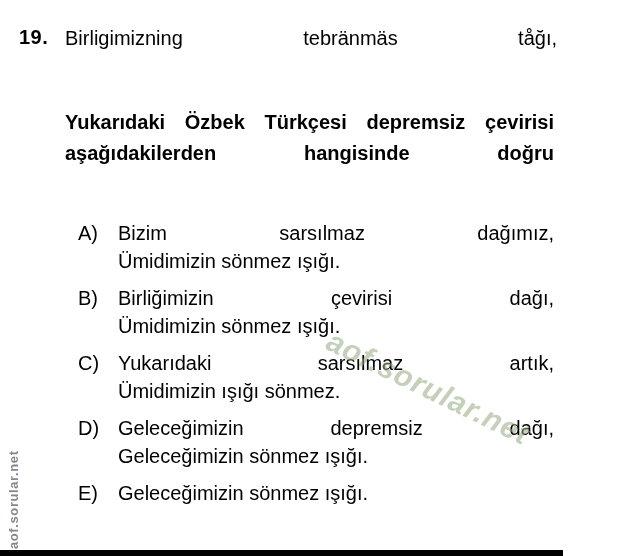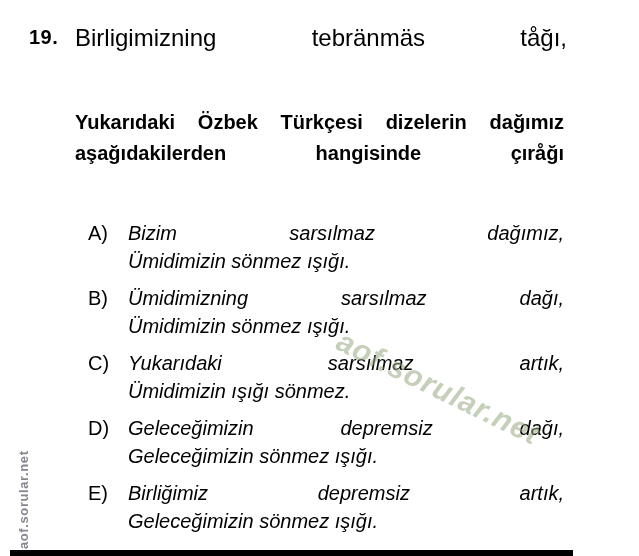--- a/index.html
+++ b/index.html
@@ -5,36 +5,35 @@
   * { margin: 0; padding: 0; box-sizing: border-box; }
   html, body { background: #ffffff; }
   .page {
     position: relative;
     width: 563px;
     height: 556px;
     background: #ffffff;
     overflow: hidden;
     font-family: "Liberation Sans", "DejaVu Sans", sans-serif;
     color: #000000;
-    margin-left: 10px;
   }
   .qnum {
     position: absolute;
     left: 19px;
     top: 26px;
     font-size: 20px;
     font-weight: bold;
     letter-spacing: 0.5px;
   }
   .stem {
     position: absolute;
     left: 65px;
     right: 6px;
     top: 24px;
-    font-size: 24px;
+    font-size: 20px;
     line-height: 28px;
   }
   .question {
     position: absolute;
     left: 65px;
     right: 9px;
     top: 107px;
     font-size: 20px;
     font-weight: bold;
     line-height: 31px;
@@ -49,21 +48,21 @@
     display: flex;
     align-items: flex-start;
     margin-bottom: 9px;
     font-size: 20px;
     line-height: 28px;
   }
   .option .letter {
     flex: 0 0 53px;
     padding-left: 13px;
   }
-  .option .opt-text { flex: 1 1 auto; min-width: 0; font-style: italic; }
+  .option .opt-text { flex: 1 1 auto; min-width: 0; }
   .jl {
     text-align: justify;
     text-align-last: justify;
   }
   .watermark-side {
     position: absolute;
     left: 6px;
     top: 549px;
     transform: rotate(-90deg);
     transform-origin: 0 0;
@@ -101,38 +100,38 @@
 
 <div class="page">
 
   <div class="qnum">19.</div>
 
   <div class="stem">
     <div class="jl">Birligimizning tebränmäs tåğı,</div>
   </div>
 
   <div class="question">
-    <div class="jl">Yukarıdaki Özbek Türkçesi dizelerin dağımız</div>
-    <div class="jl">aşağıdakilerden hangisinde çıråğı</div>
+    <div class="jl">Yukarıdaki Özbek Türkçesi depremsiz çevirisi</div>
+    <div class="jl">aşağıdakilerden hangisinde doğru</div>
   </div>
 
   <div class="options">
 
     <div class="option">
       <div class="letter">A)</div>
       <div class="opt-text">
         <div class="jl">Bizim sarsılmaz dağımız,</div>
         <div>Ümidimizin sönmez ışığı.</div>
       </div>
     </div>
 
     <div class="option">
       <div class="letter">B)</div>
       <div class="opt-text">
-        <div class="jl">Ümidimizning sarsılmaz dağı,</div>
+        <div class="jl">Birliğimizin çevirisi dağı,</div>
         <div>Ümidimizin sönmez ışığı.</div>
       </div>
     </div>
 
     <div class="option">
       <div class="letter">C)</div>
       <div class="opt-text">
         <div class="jl">Yukarıdaki sarsılmaz artık,</div>
         <div>Ümidimizin ışığı sönmez.</div>
       </div>
@@ -142,21 +141,20 @@
       <div class="letter">D)</div>
       <div class="opt-text">
         <div class="jl">Geleceğimizin depremsiz dağı,</div>
         <div>Geleceğimizin sönmez ışığı.</div>
       </div>
     </div>
 
     <div class="option">
       <div class="letter">E)</div>
       <div class="opt-text">
-        <div class="jl">Birliğimiz depremsiz artık,</div>
         <div>Geleceğimizin sönmez ışığı.</div>
       </div>
     </div>
 
   </div>
 
   <div class="watermark-side">aof.sorular.net</div>
 
   <div class="watermark-diag">aof.sorular.net</div>
 

